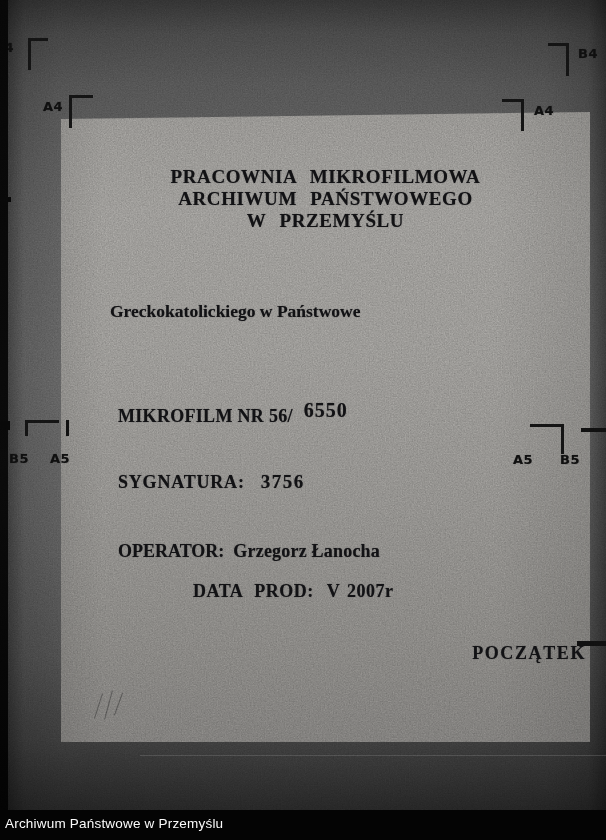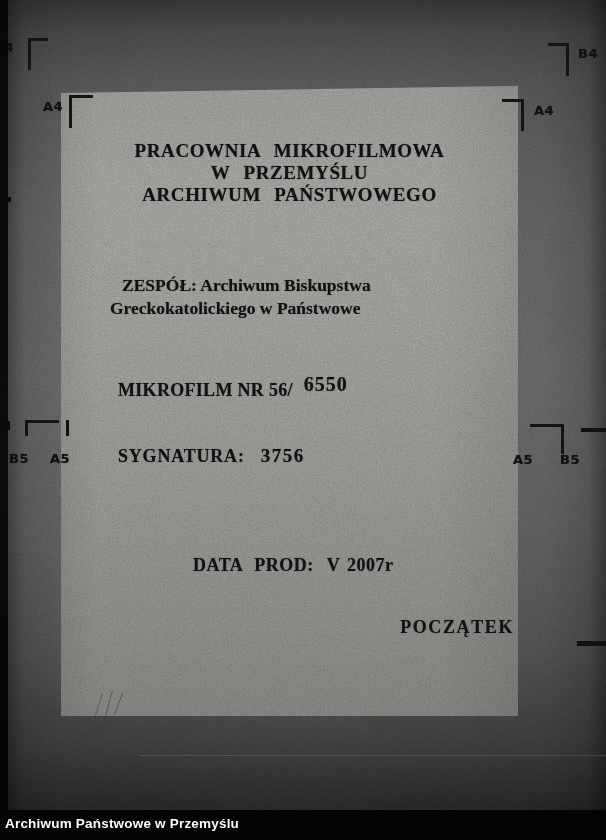--- a/index.html
+++ b/index.html
@@ -18,21 +18,21 @@
   }
   
   .left-strip{
     position:absolute;left:0;top:0;width:8px;height:812px;z-index:4;
     background:linear-gradient(180deg,#0a0a0a 0%,#0e0e0e 60%,#050505 100%);
   }
   .edge-tick{position:absolute;background:#0c0c0c;z-index:5;}
 
   
   .card{
-    position:absolute;left:61px;top:86px;width:457px;height:630px;z-index:1;
+    position:absolute;left:61px;top:112px;width:529px;height:630px;z-index:1;
     background:
       linear-gradient(90deg, rgba(0,0,0,0.07) 0%, rgba(0,0,0,0) 8%, rgba(0,0,0,0) 82%, rgba(0,0,0,0.09) 100%),
       linear-gradient(180deg,#bfbdb9 0%,#c6c4c0 16%,#c3c1bd 38%,#b9b7b3 62%,#adabA7 84%,#a3a19e 100%);
     clip-path:polygon(0 7px,100% 0,100% 100%,0 100%);
     box-shadow:0 0 12px rgba(0,0,0,0.30);
   }
   .ctext{
     position:absolute;color:#17171a;font-family:"Liberation Serif",serif;font-weight:bold;
     text-shadow:0 0 1px rgba(25,25,28,0.55);white-space:nowrap;
   }
@@ -64,21 +64,21 @@
   
   .scratch{position:absolute;z-index:2;background:rgba(200,200,200,0.25);}
   .scratch-d{position:absolute;z-index:2;background:rgba(60,60,60,0.5);}
 
   .noise-overlay{position:absolute;inset:0;z-index:5;opacity:0.34;pointer-events:none;}
 
   
   .caption-bar{position:absolute;left:0;top:810px;width:606px;height:30px;background:#040404;z-index:6;}
   .caption-text{
     position:absolute;left:5px;top:6px;color:#fbfbfb;
-    font-family:"Liberation Sans",sans-serif;font-weight:bold;font-size:13.5px;letter-spacing:0.2px;white-space:nowrap;text-align:right;
+    font-family:"Liberation Sans",sans-serif;font-weight:normal;font-size:13.5px;letter-spacing:0.2px;white-space:nowrap;text-align:right;
   }
 </style>
 </head>
 <body>
 
 <div class="frame">
 
   <div class="film"></div>
 
   <div class="mark-label" style="left:-6px;top:40px;">B4</div>
@@ -104,37 +104,39 @@
   <div class="hline" style="left:581px;top:428px;width:25px;height:4px;"></div>
 
   <div class="hline" style="left:577px;top:641px;width:29px;height:5px;"></div>
 
   <div class="edge-tick" style="left:0;top:197px;width:11px;height:5px;"></div>
   <div class="edge-tick" style="left:0;top:421px;width:10px;height:9px;"></div>
 
   <div class="card">
     <div class="ctext card-header">
       <div>PRACOWNIA MIKROFILMOWA</div>
+      <div>ARCHIWUM PAŃSTWOWEGO</div>
       <div>W PRZEMYŚLU</div>
-      <div>ARCHIWUM PAŃSTWOWEGO</div>
     </div>
 
     <div class="ctext zespol">
-      <div class="zespol-l1">ZESPÓŁ: Archiwum Biskupstwa</div>
       <div>Greckokatolickiego w Państwowe</div>
     </div>
 
     <div class="ctext mikrofilm">
       <span>MIKROFILM NR 56/</span><span class="mik-num">6550</span>
     </div>
 
     <div class="ctext sygnatura">
       <span>SYGNATURA:</span><span class="syg-val">3756</span>
     </div>
 
+    <div class="ctext operator">
+      <span>OPERATOR:</span><span class="op-val">Grzegorz Łanocha</span>
+    </div>
 
     <div class="ctext dataprod">
       <span>DATA PROD:</span><span class="dp-val">V 2007r</span>
     </div>
 
     <div class="ctext poczatek">POCZĄTEK</div>
   </div>
 
   <div class="scratch" style="left:140px;top:755px;width:466px;height:1px;"></div>
   <div class="scratch-d" style="left:98px;top:693px;width:1px;height:26px;transform:rotate(18deg);"></div>

